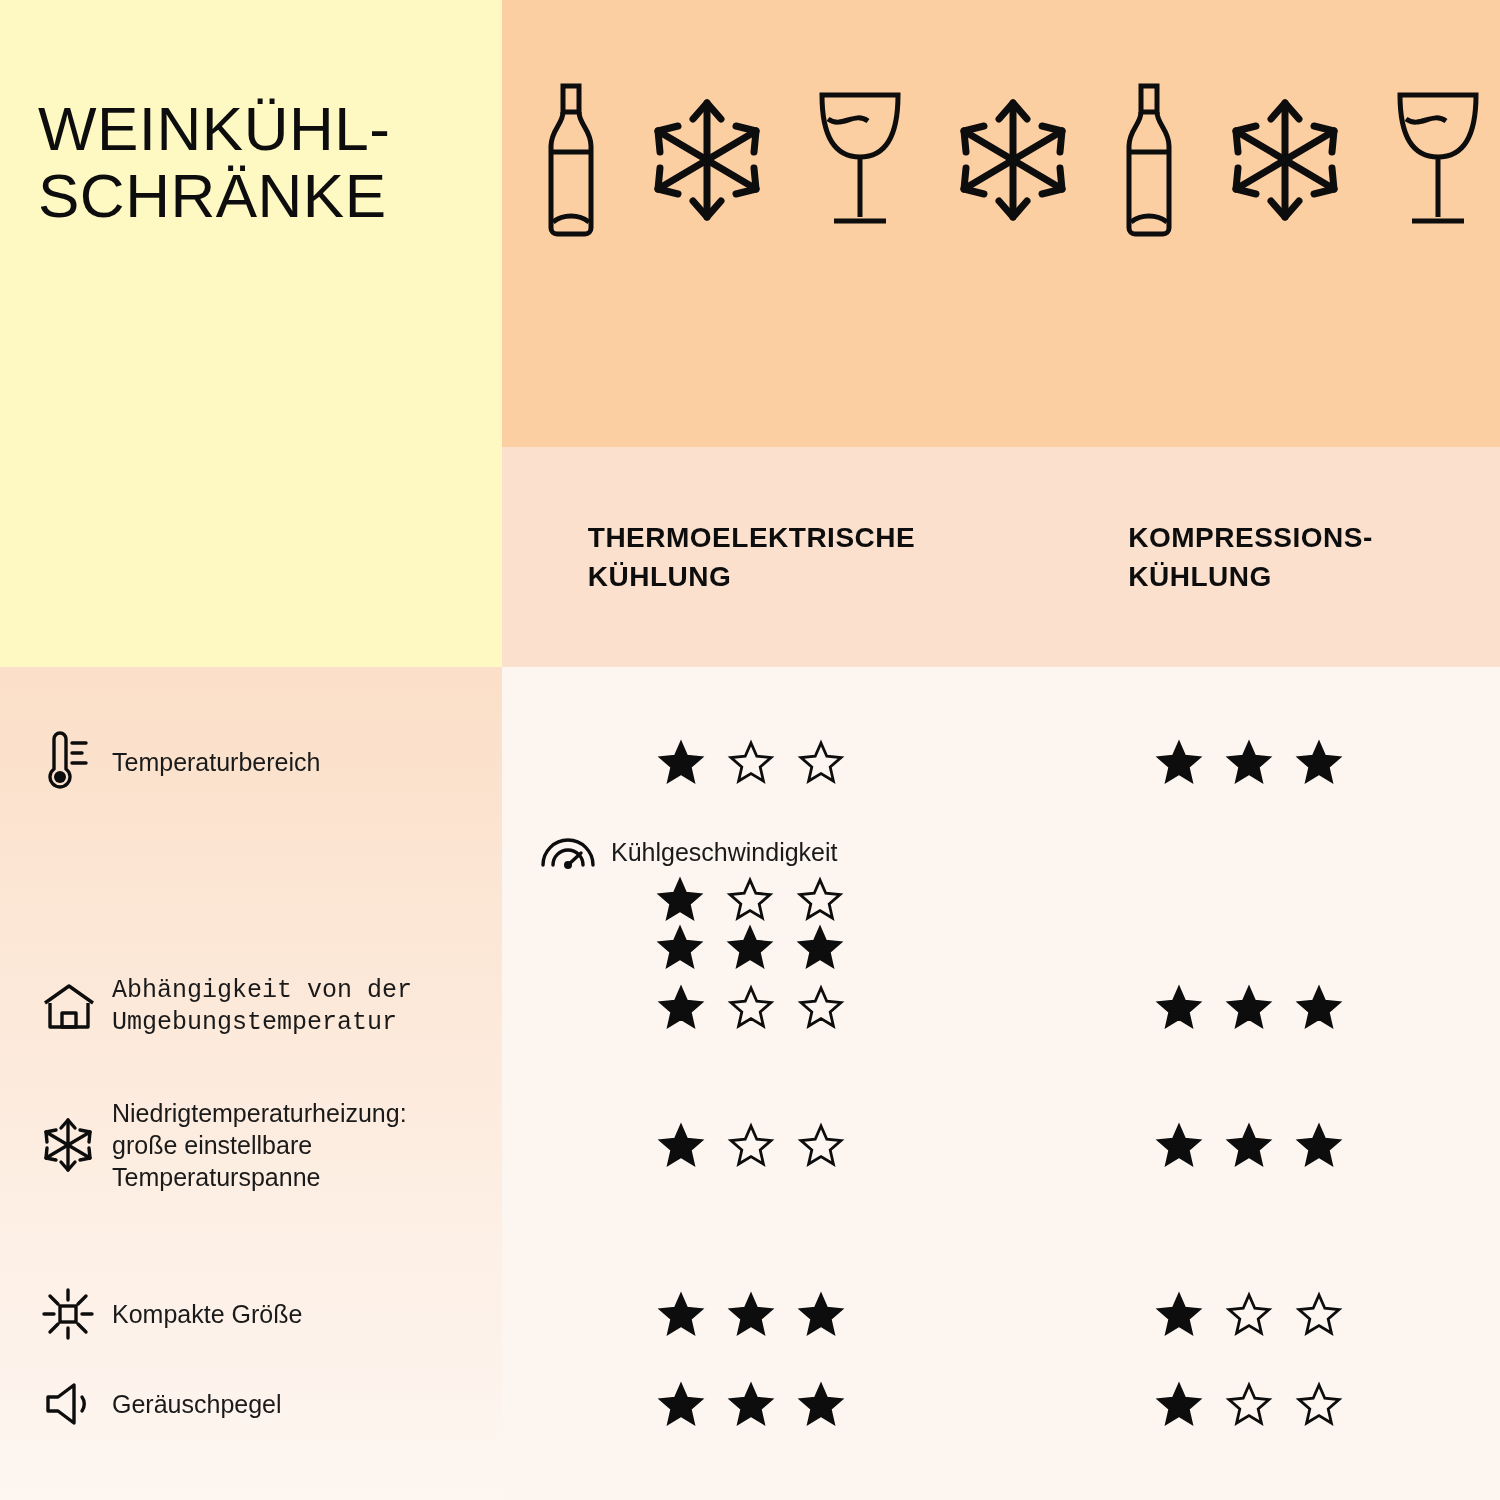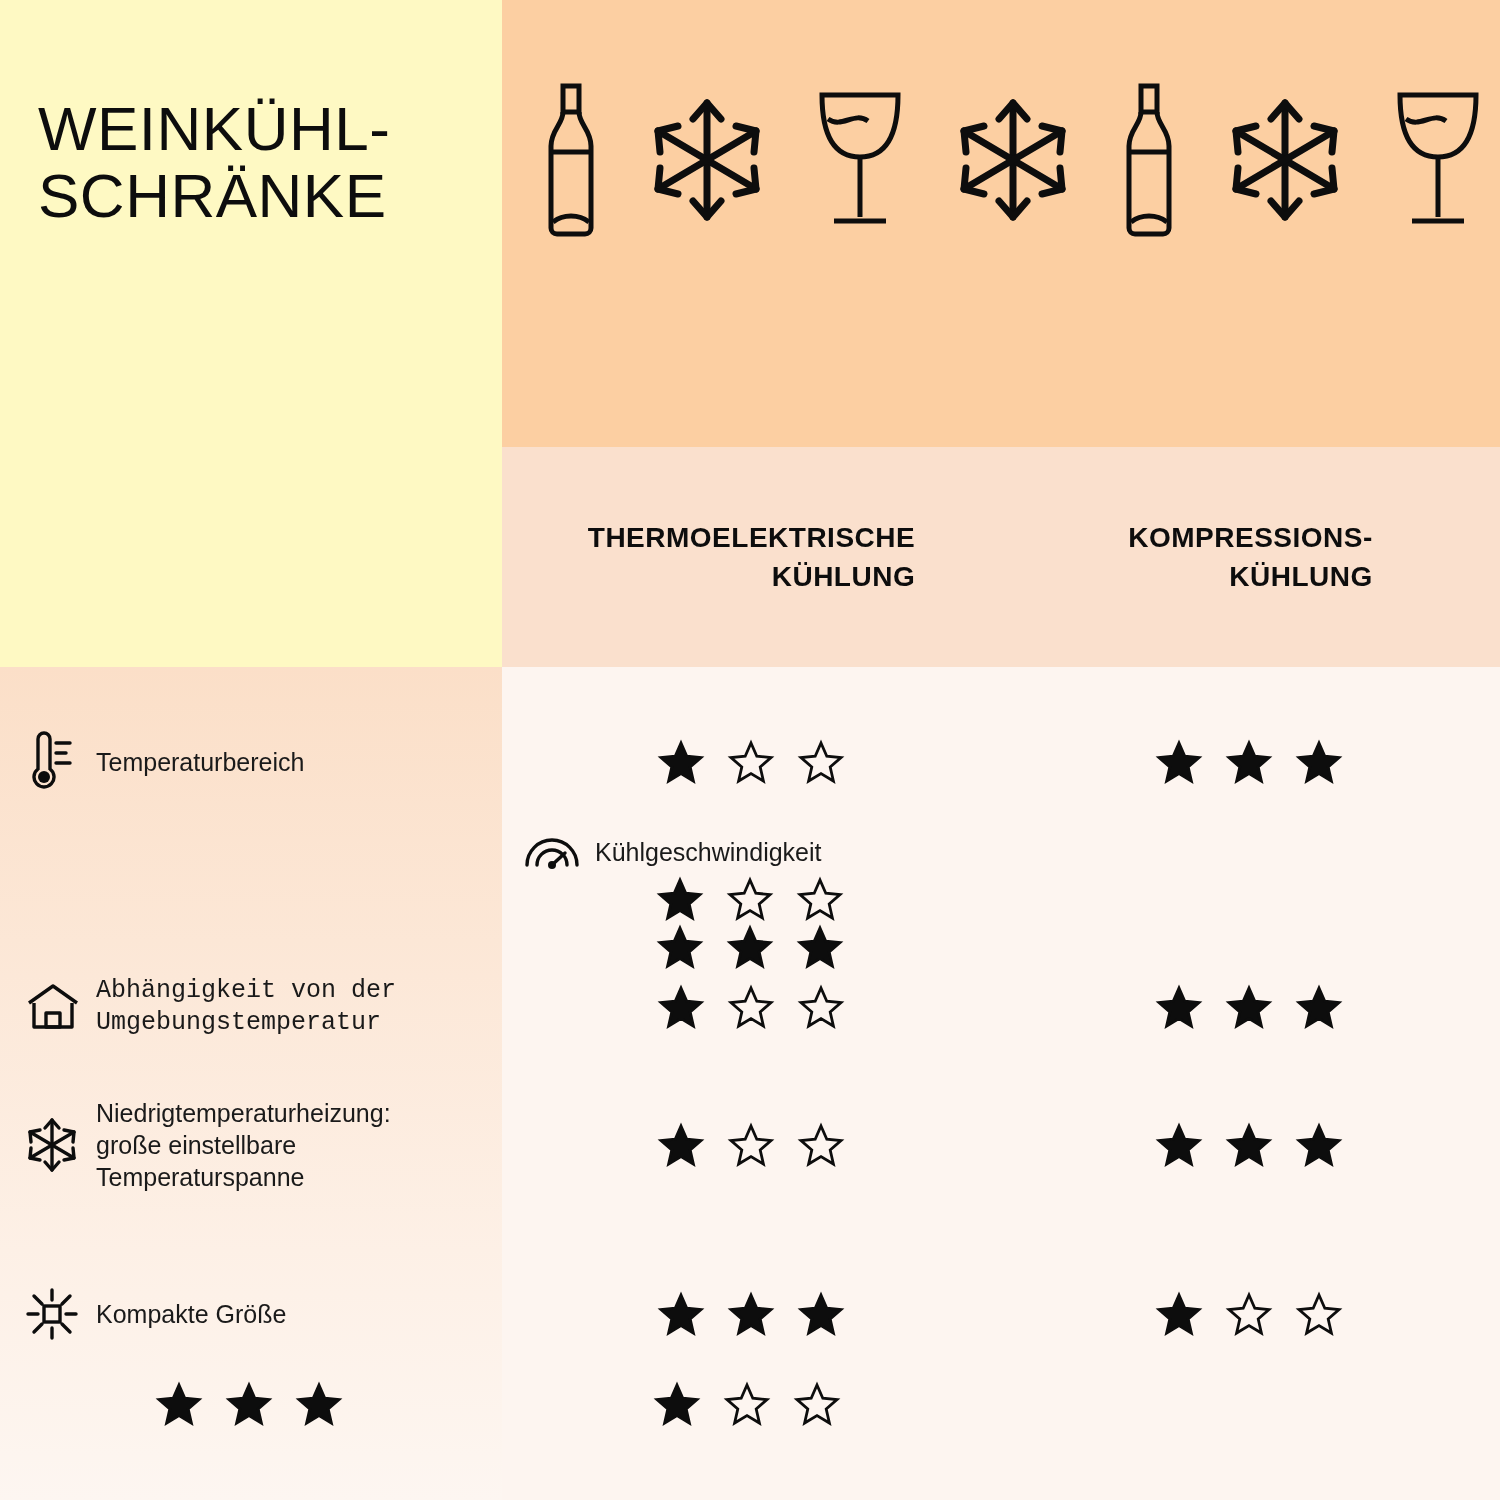--- a/index.html
+++ b/index.html
@@ -60,21 +60,21 @@
     left: 502px; top: 447px;
     width: 998px; height: 220px;
     background: #fae0cd;
     display: flex;
   }
   .header-cell {
     flex: 1;
     display: flex;
     align-items: center;
     justify-content: center;
-    text-align: right;
+    text-align: left;
     padding: 8px 20px;
     box-sizing: border-box;
   }
   .header-cell span {
     font-size: 28px;
     font-weight: bold;
     line-height: 1.4;
     letter-spacing: 0.5px;
     color: #0d0d0d;
     white-space: pre-line;
@@ -105,21 +105,21 @@
     left: 0;
     width: 1500px;
     display: flex;
     align-items: center;
   }
   .row-label {
     width: 502px;
     display: flex;
     align-items: center;
     box-sizing: border-box;
-    padding-left: 24px;
+    padding-left: 40px;
   }
   .row-icon {
     width: 72px;
     flex: 0 0 72px;
     display: flex;
     align-items: center;
     justify-content: flex-start;
   }
   .row-icon svg { display: block; }
   .row-text {
@@ -408,20 +408,29 @@
         <svg class="star" width="48" height="48" viewBox="0 0 24 24" fill="none" stroke="#0d0d0d" stroke-width="1.4">
             <polygon points="12,2.5 14.9,9.1 22,9.8 16.6,14.5 18.2,21.5 12,17.8 5.8,21.5 7.4,14.5 2,9.8 9.1,9.1"></polygon>
           </svg>
         <svg class="star" width="48" height="48" viewBox="0 0 24 24" fill="none" stroke="#0d0d0d" stroke-width="1.4">
             <polygon points="12,2.5 14.9,9.1 22,9.8 16.6,14.5 18.2,21.5 12,17.8 5.8,21.5 7.4,14.5 2,9.8 9.1,9.1"></polygon>
           </svg>
       </div>
     </div>
 
     <div class="row" style="top:678px;height:118px;">
+      <div class="row-label">
+        <div class="row-icon">
+          <svg width="56" height="50" viewBox="0 0 56 50" stroke="#0d0d0d" stroke-width="3.4" fill="none" stroke-linejoin="round">
+            <path d="M8 18h10L34 6v38L18 32H8z"></path>
+            <path d="M42 18c3 4 3 10 0 14" stroke-linecap="round"></path>
+          </svg>
+        </div>
+        <div class="row-text">Geräuschpegel</div>
+      </div>
       <div class="rating-cell">
         <svg class="star" width="48" height="48" viewBox="0 0 24 24" fill="#0d0d0d" stroke="#0d0d0d" stroke-width="1.4">
             <polygon points="12,2.5 14.9,9.1 22,9.8 16.6,14.5 18.2,21.5 12,17.8 5.8,21.5 7.4,14.5 2,9.8 9.1,9.1"></polygon>
           </svg>
         <svg class="star" width="48" height="48" viewBox="0 0 24 24" fill="#0d0d0d" stroke="#0d0d0d" stroke-width="1.4">
             <polygon points="12,2.5 14.9,9.1 22,9.8 16.6,14.5 18.2,21.5 12,17.8 5.8,21.5 7.4,14.5 2,9.8 9.1,9.1"></polygon>
           </svg>
         <svg class="star" width="48" height="48" viewBox="0 0 24 24" fill="#0d0d0d" stroke="#0d0d0d" stroke-width="1.4">
             <polygon points="12,2.5 14.9,9.1 22,9.8 16.6,14.5 18.2,21.5 12,17.8 5.8,21.5 7.4,14.5 2,9.8 9.1,9.1"></polygon>
           </svg>

